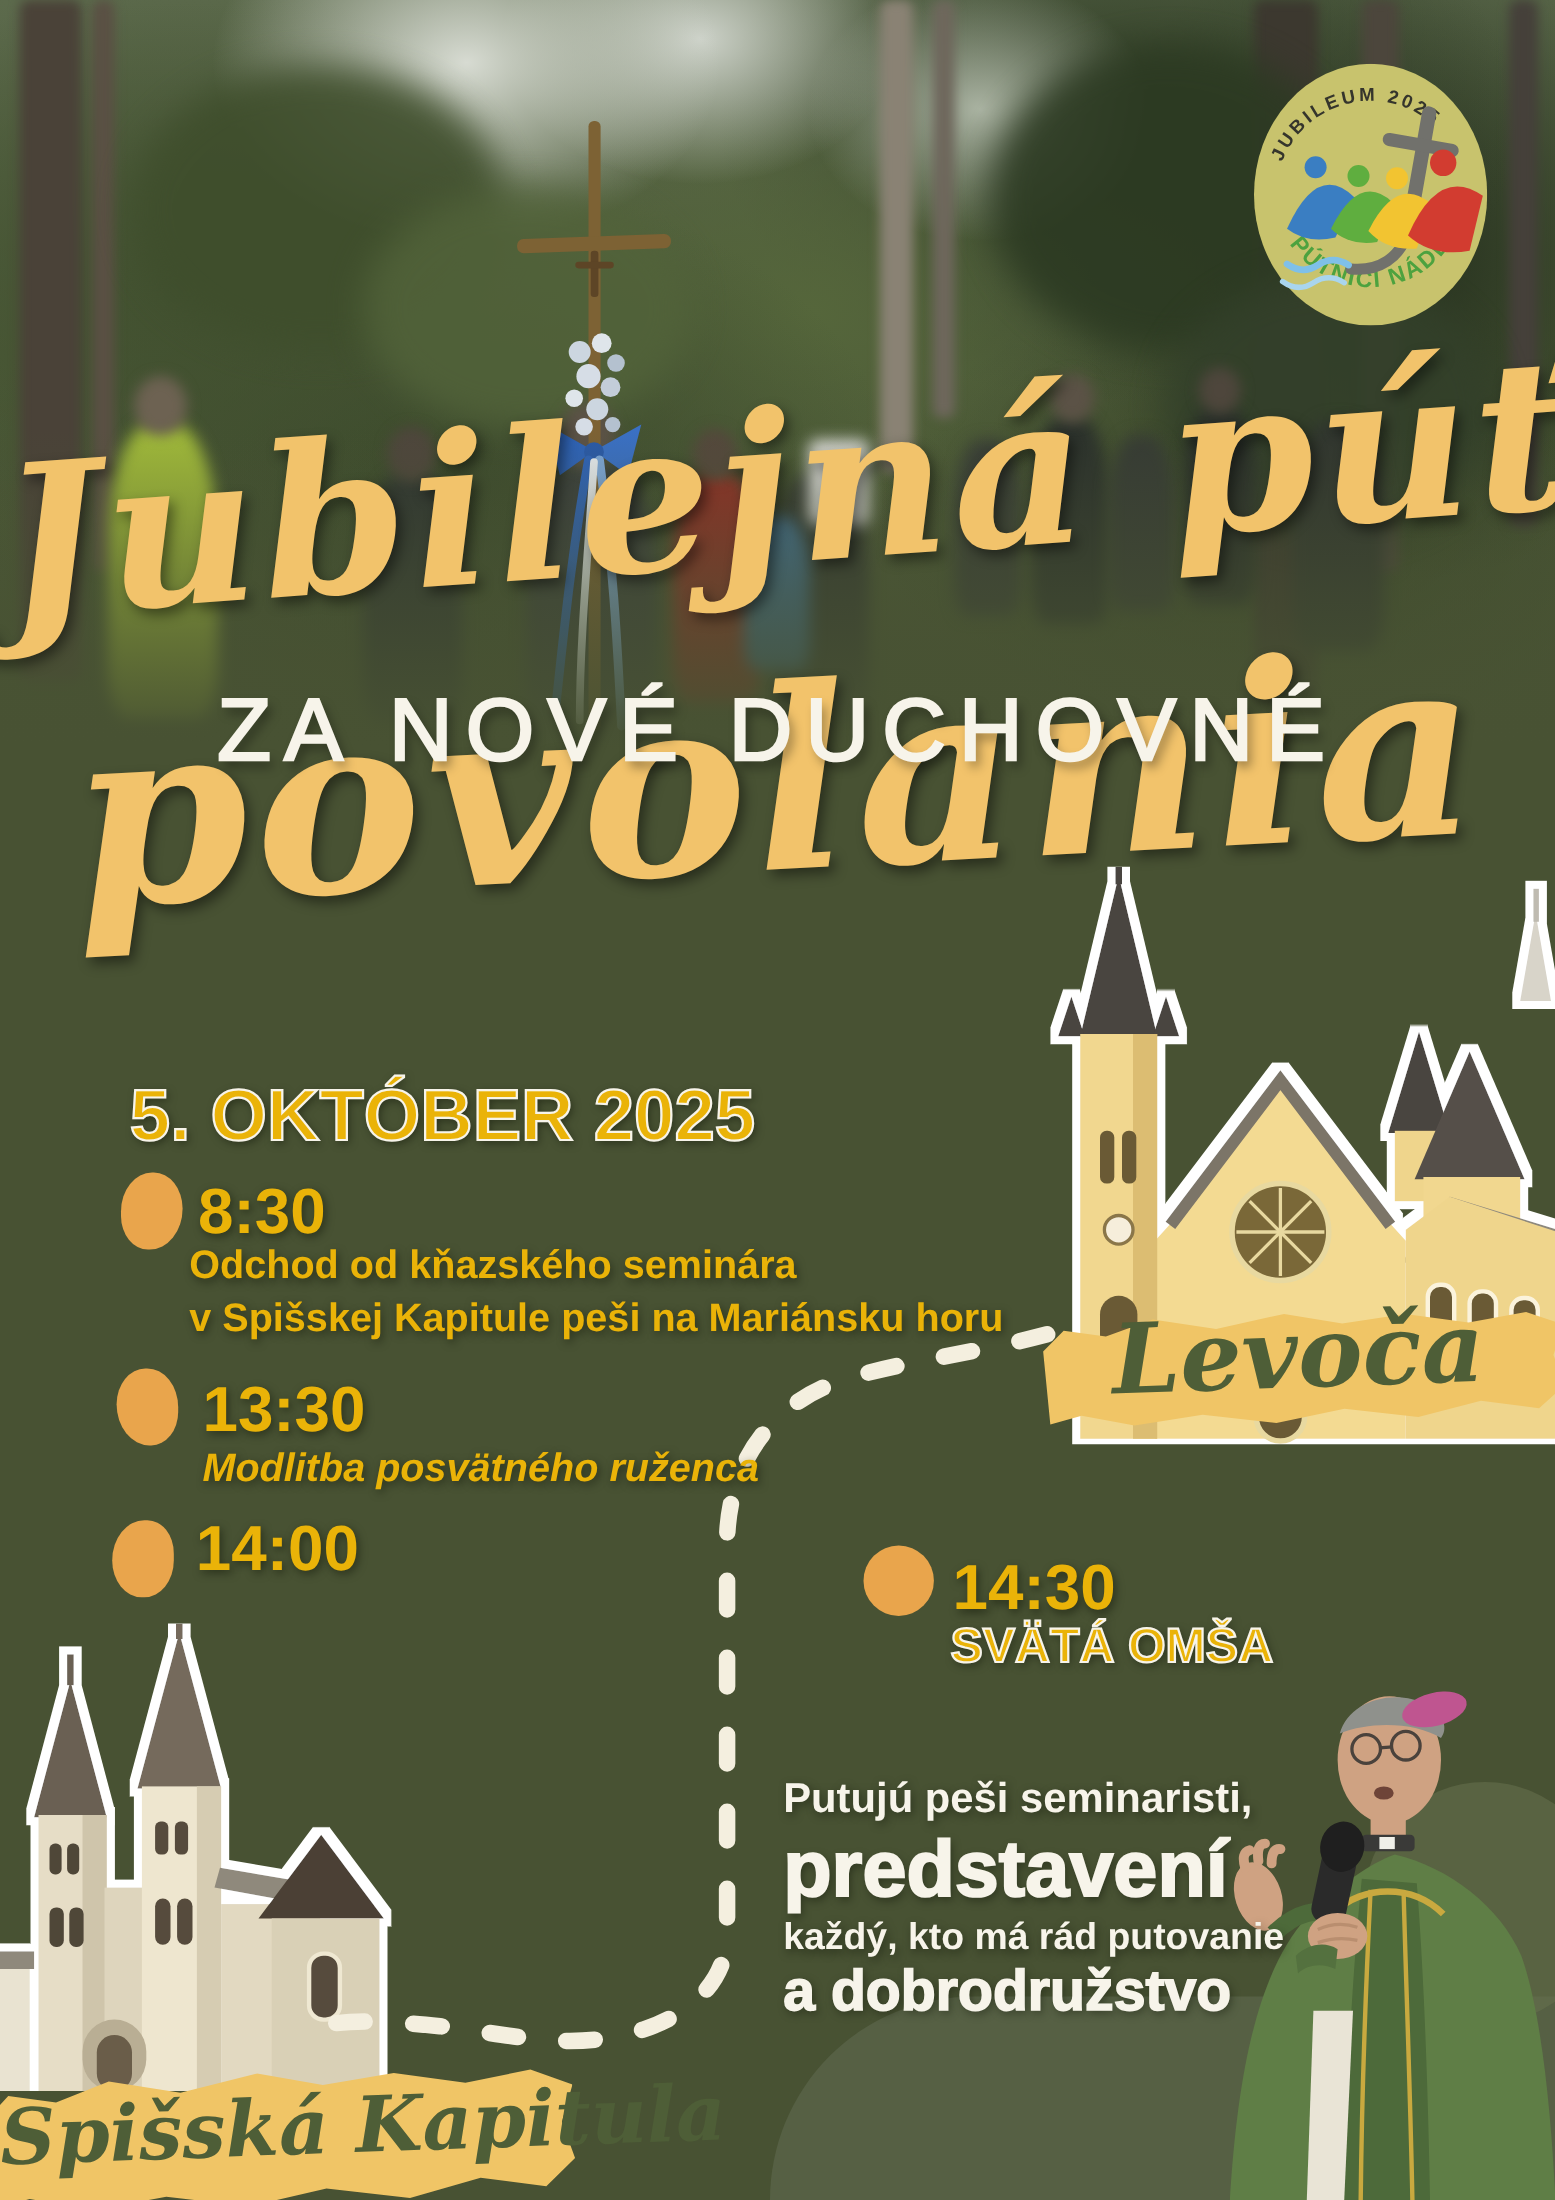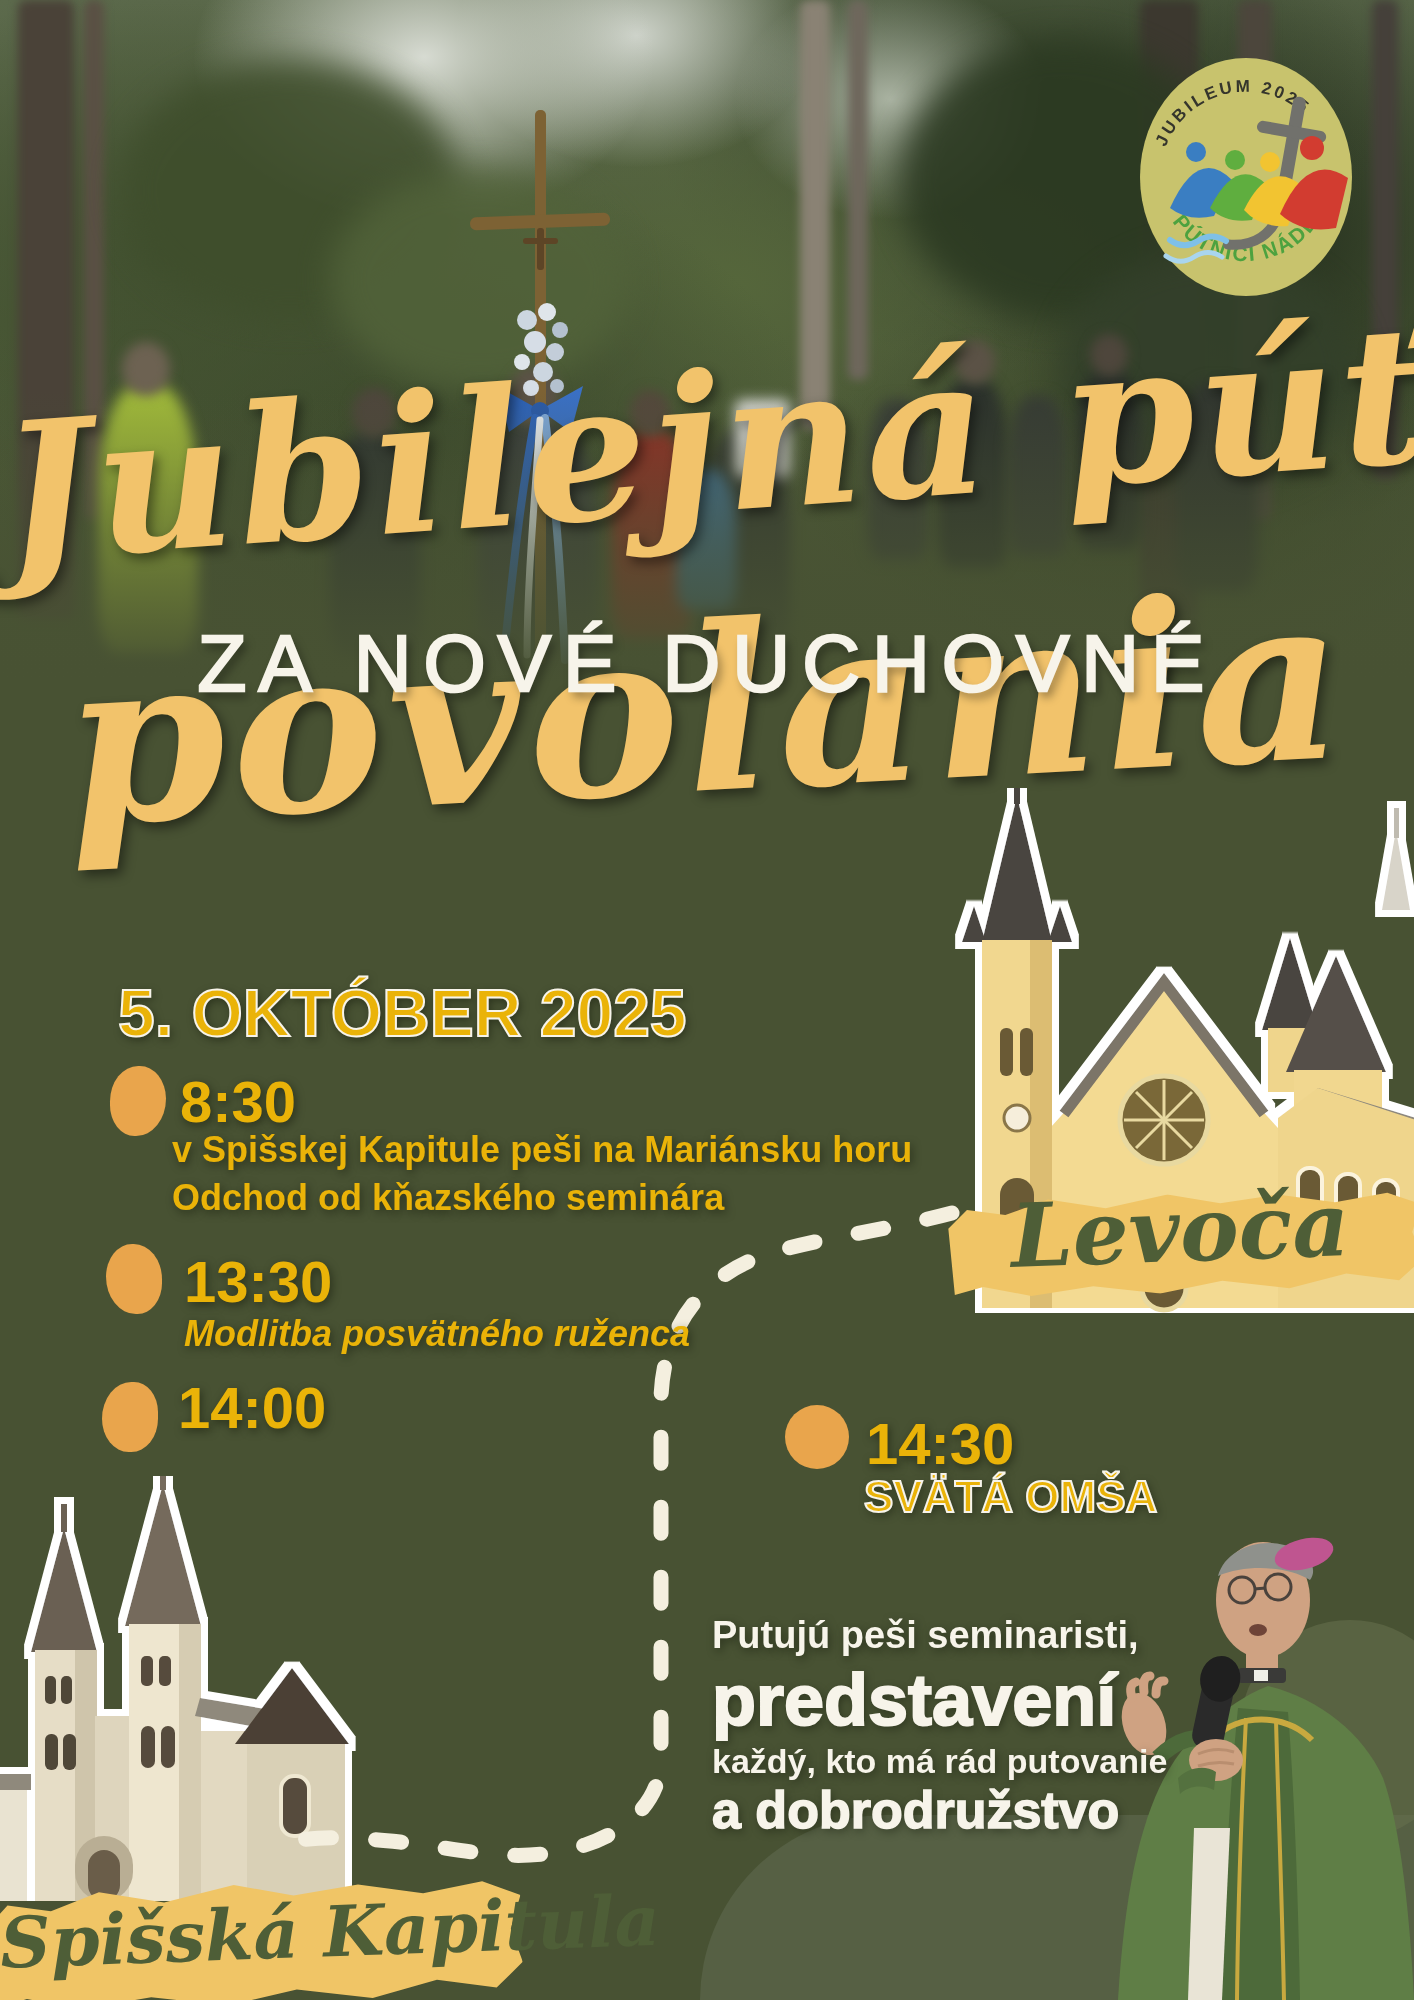--- a/index.html
+++ b/index.html
@@ -189,22 +189,22 @@
 
   <div class="abs script title-script1">Jubilejná púť</div>
   <div class="abs title-caps">ZA NOVÉ DUCHOVNÉ</div>
   <div class="abs script title-script2">povolania</div>
 
   <div class="abs white-txt date-heading">5. OKTÓBER 2025</div>
 
   <div class="abs dot" style="left:110px;top:1066px;width:56px;height:70px;border-radius:52% 48% 55% 45%;"></div>
   <div class="abs white-txt time" style="left:180px;top:1068px;">8:30</div>
   <div class="abs white-txt desc" style="left:172px;top:1126px;">
+    <span style="display:block">Odchod od kňazského seminára</span>
     <span style="display:block">v Spišskej Kapitule peši na Mariánsku horu</span>
-    <span style="display:block">Odchod od kňazského seminára</span>
   </div>
 
   <div class="abs dot" style="left:106px;top:1244px;width:56px;height:70px;border-radius:48% 52% 45% 55%;"></div>
   <div class="abs white-txt time" style="left:184px;top:1248px;">13:30</div>
   <div class="abs white-txt desc" style="left:184px;top:1310px;font-style:italic;">
     <span style="display:block">Modlitba posvätného ruženca</span>
   </div>
 
   <div class="abs dot" style="left:102px;top:1382px;width:56px;height:70px;border-radius:55% 45% 50% 50%;"></div>
   <div class="abs white-txt time" style="left:178px;top:1342px;margin-top:32px;">14:00</div>

